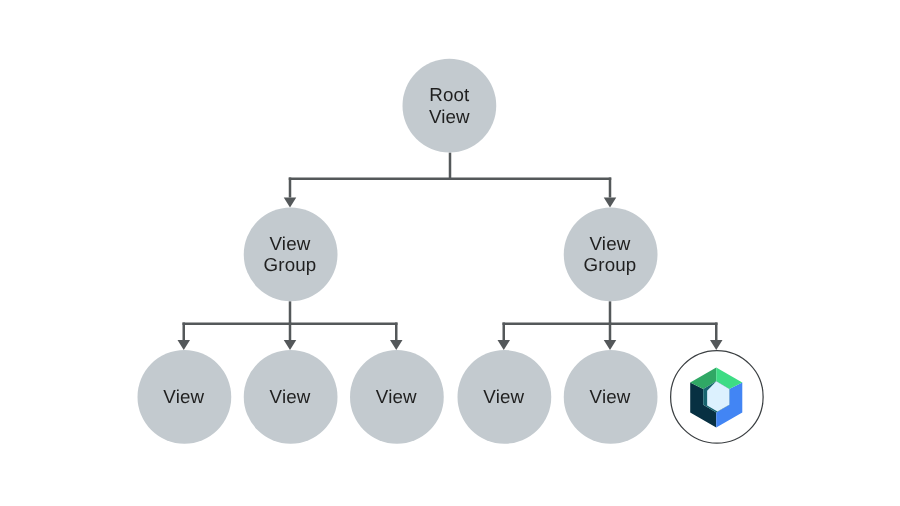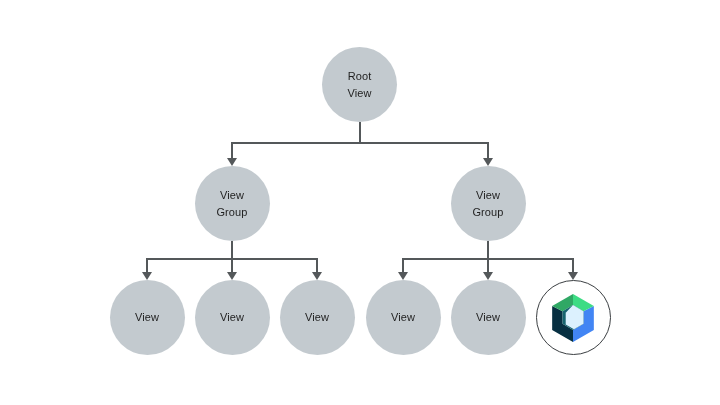--- a/index.html
+++ b/index.html
@@ -21,21 +21,21 @@
     height: 75px;
     border-radius: 50%;
     background: var(--node-fill, #C3CACF);
     display: flex;
     align-items: center;
     justify-content: center;
   }
   .node-label {
     white-space: pre-line;
     text-align: center;
-    font-size: 11px;
+    font-size: 15px;
     line-height: 17px;
     color: var(--text, #1F1F1F);
     letter-spacing: 0.1px;
   }
   .node.compose {
     background: #ffffff;
     border: 1.5px solid var(--ring, #3C4043);
     box-sizing: border-box;
   }
   .logo-wrap {

